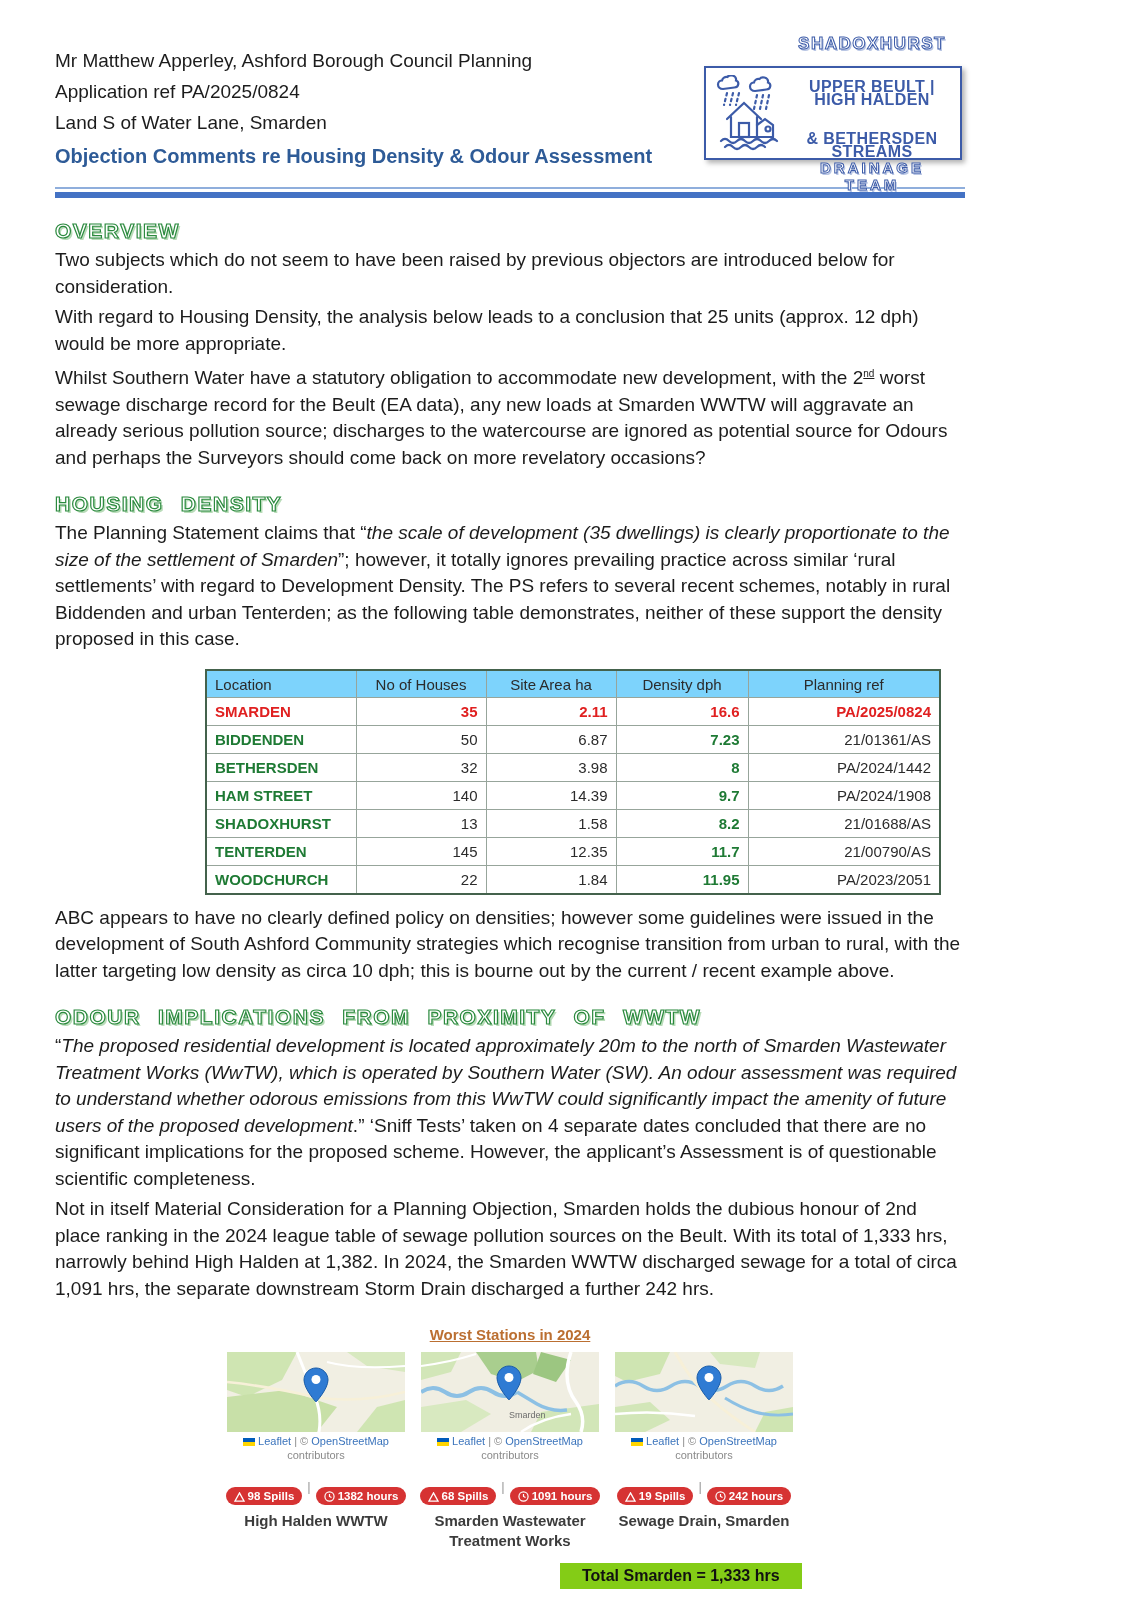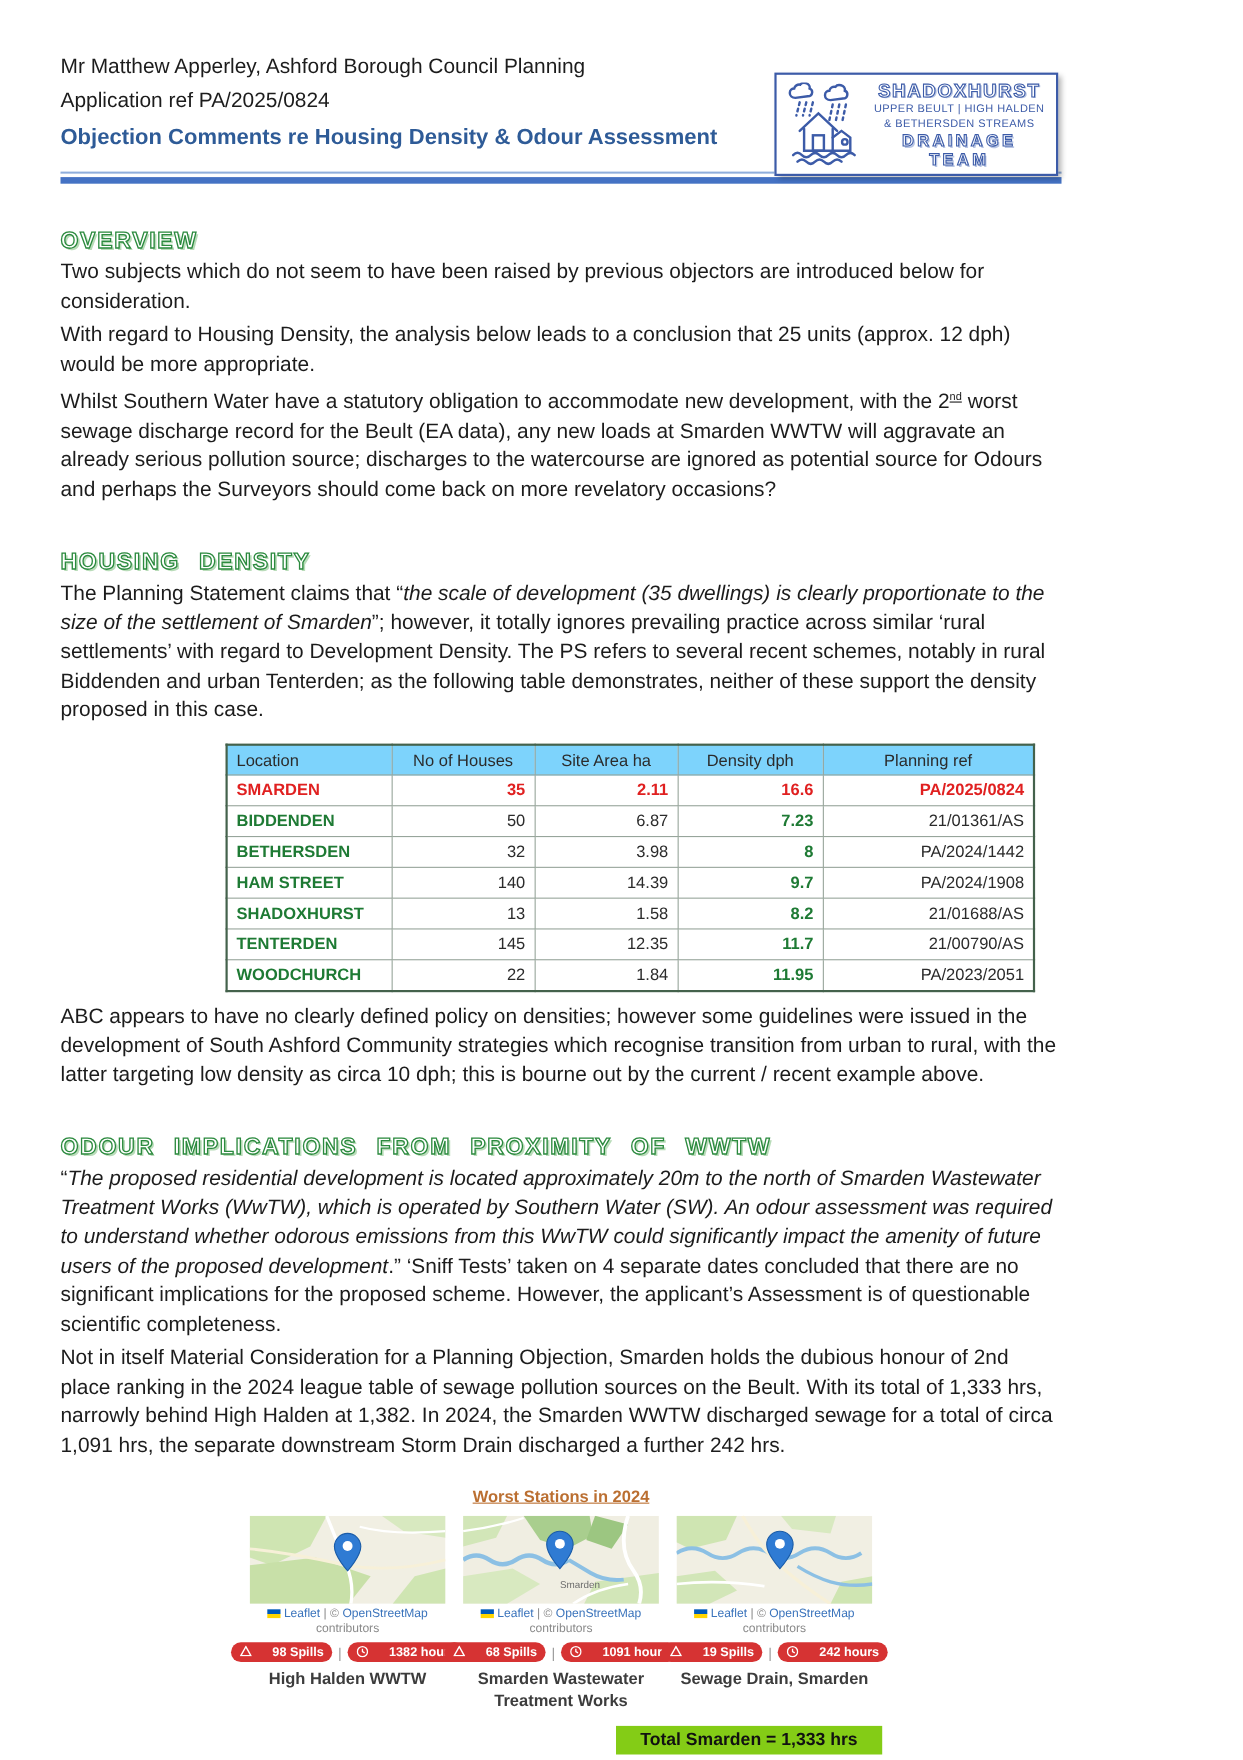--- a/index.html
+++ b/index.html
@@ -25,33 +25,33 @@
     border:2px solid #3c5ba8;
     box-shadow:3px 3px 5px rgba(0,0,0,.3);
     display:flex; align-items:center; gap:4px;
     padding:5px 7px;
   }
   .logo-text { flex:1; text-align:center; color:#3c5ba8; }
   .logo-name {
     font-size:17px; font-weight:800; letter-spacing:1.5px;
     color:#fff; -webkit-text-stroke:1px #3c5ba8; text-shadow:1.5px 1.5px 0 #b9c6e4;
   }
-  .logo-sub { font-size:10px; font-weight:normal; letter-spacing:.4px; line-height:13px; }
+  .logo-sub { font-size:16px; font-weight:bold; letter-spacing:.4px; line-height:13px;margin-top:26px; }
   .logo-team {
     font-size:15px; font-weight:800; letter-spacing:3px; margin-top:1px;
     color:#fff; -webkit-text-stroke:1px #3c5ba8; text-shadow:1.5px 1.5px 0 #b9c6e4;
   }
 
   .rule-thin { height:2px; background:#8faedc; margin-top:15px; }
   .rule-gap  { height:3px; background:#fff; }
   .rule-thick{ height:6px; background:#4472c4; }
 
   
   .green-heading {
-    margin-top:40px;
+    margin-top:21px;
     font-size:21px; font-weight:800; letter-spacing:1.5px; word-spacing:10px;
     color:#ffffff; -webkit-text-stroke:1.2px #2b8a3e;
     text-shadow:2px 2px 0 #b9dcb9;
   }
   p.body-text { font-size:19px; line-height:26.5px; margin-top:4px; color:#1c1c1c; }
   p.body-text i { font-style:italic; }
   sup { font-size:10px;text-decoration:underline; }
 
   
   table.density {
@@ -88,21 +88,21 @@
   .map-card { width:178px; }
   .map-frame { width:178px; height:80px; display:block; }
   .map-attr { text-align:center; font-size:11px; line-height:14px; color:#8a8a8a; margin-top:2px; }
   .map-attr .lnk { color:#3b74bc; }
   .flag { display:inline-block; width:12px; height:8px; vertical-align:-1px; margin-right:3px;
           background:linear-gradient(#005bbb 50%, #ffd500 50%); }
   .badge-row { display:flex; justify-content:center; align-items:center; gap:5px; margin-top:5px; }
   .badge {
     background:#d63333; color:#fff; font-weight:bold; font-size:11.5px;
     border-radius:11px; padding:3px 8px; white-space:nowrap;
-    display:flex; align-items:flex-start; gap:19px;
+    display:flex; align-items:flex-end; gap:3px;margin-top:20px;
   }
   .badge-sep { color:#9a9a9a; font-size:13px; }
   .map-caption { text-align:center; font-weight:bold; font-size:15px; line-height:20px; color:#3c3c3c; margin-top:6px; }
 
   .total-box-wrap { margin-top:12px; }
   .total-box {
     display:inline-block; margin-left:505px;
     background:#84cc16; color:#111;
     font-size:16px; font-weight:bold;
     padding:4px 22px;
@@ -115,20 +115,21 @@
 </style>
 </head>
 <body>
 
 <div class="page">
   <div class="content">
 
     <div>
       <div class="hdr-line">Mr Matthew Apperley, Ashford Borough Council Planning</div>
       <div class="hdr-line">Application ref PA/2025/0824</div>
+      <div class="hdr-line">Land S of Water Lane, Smarden</div>
       <div class="doc-title">Objection Comments re Housing Density &amp; Odour Assessment</div>
     </div>
 
     <div class="logo-box">
       <svg class="logo-icon" width="74" height="76" viewBox="0 0 74 76" fill="none" stroke="#3c5ba8" stroke-width="2.2" stroke-linecap="round">
 
         <path d="M10 14c-3 0-5-2-5-4.5C5 7 7 5.5 9 5.5 9.5 3 12 1.5 14.5 2c1-1.5 3-2 5-1.5 2.5.6 4 2.7 3.5 5 1.5.5 2.5 2 2.3 3.7-.2 2-2 3.3-4 3.3z"></path>
         <path d="M42 16c-3 0-5-2-5-4.5 0-2.5 2-4 4-4 .5-2.5 3-4 5.5-3.5 1-1.5 3-2 5-1.5 2.5.6 4 2.7 3.5 5 1.5.5 2.5 2 2.3 3.7-.2 2-2 3.3-4 3.3z"></path>
 
         <g stroke-dasharray="2.5 3.5">

